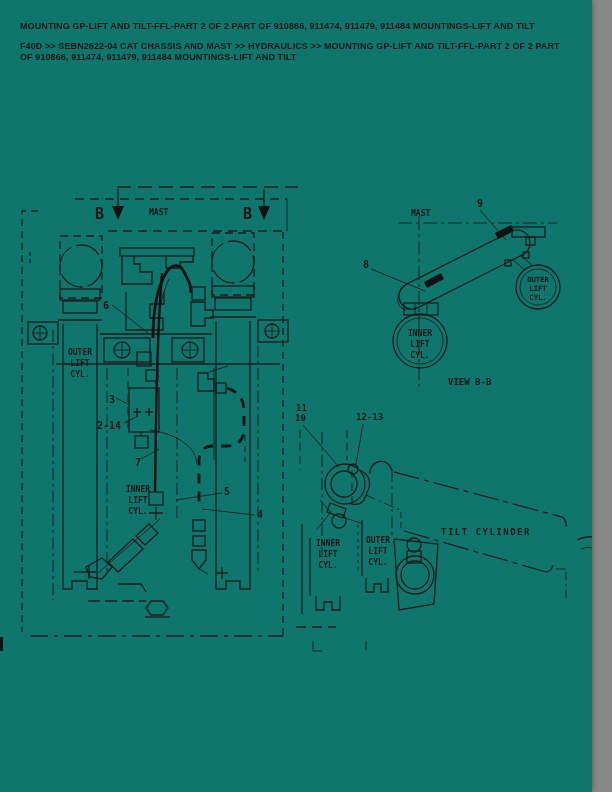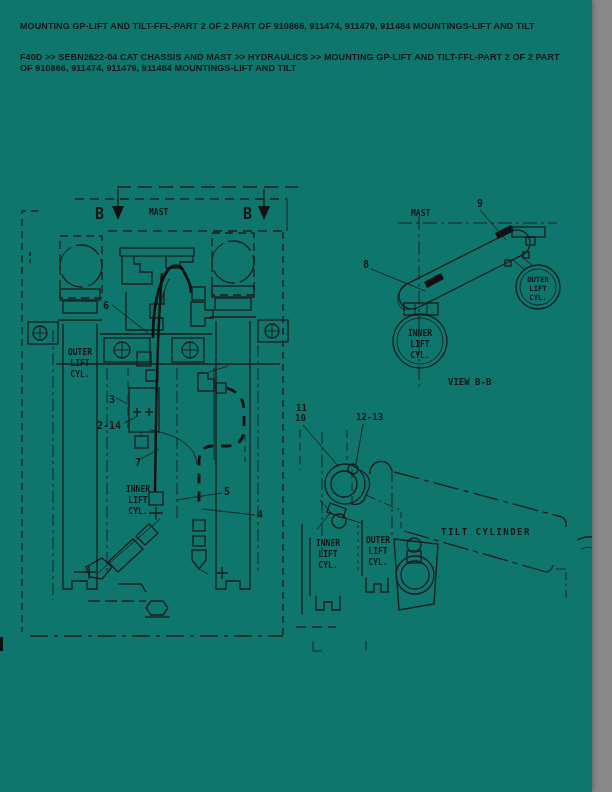--- a/index.html
+++ b/index.html
@@ -7,21 +7,21 @@
     position:relative;width:592px;height:792px;background:#0f766e;
     overflow:hidden;font-family:"Liberation Sans",sans-serif;color:#1a1a1a;
     box-shadow:0 0 6px rgba(0,0,0,.4);
   }
   .hdr{
     position:absolute;left:20px;width:560px;
     font-size:9px;font-weight:bold;line-height:11px;letter-spacing:.1px;
     color:#161616;
   }
   .hdr.title{top:21px;}
-  .hdr.crumb{top:52px;width:552px;}
+  .hdr.crumb{top:41px;width:552px;}
   svg{position:absolute;overflow:visible;}
   .ln{fill:none;stroke:#1c1c1c;stroke-width:1.3;stroke-linecap:butt;stroke-linejoin:miter;}
   .thk{fill:none;stroke:#111;stroke-width:2.8;}
   .thk2{fill:none;stroke:#111;stroke-width:2.4;}
   .thin{fill:none;stroke:#1c1c1c;stroke-width:0.9;}
   .blk{fill:#111;stroke:none;}
   text{fill:#161616;}
   .t7{font:bold 7.2px "DejaVu Sans Mono",monospace;}
   .t8{font:bold 8px "DejaVu Sans Mono",monospace;}
   .t9{font:bold 9px "DejaVu Sans Mono",monospace;}

